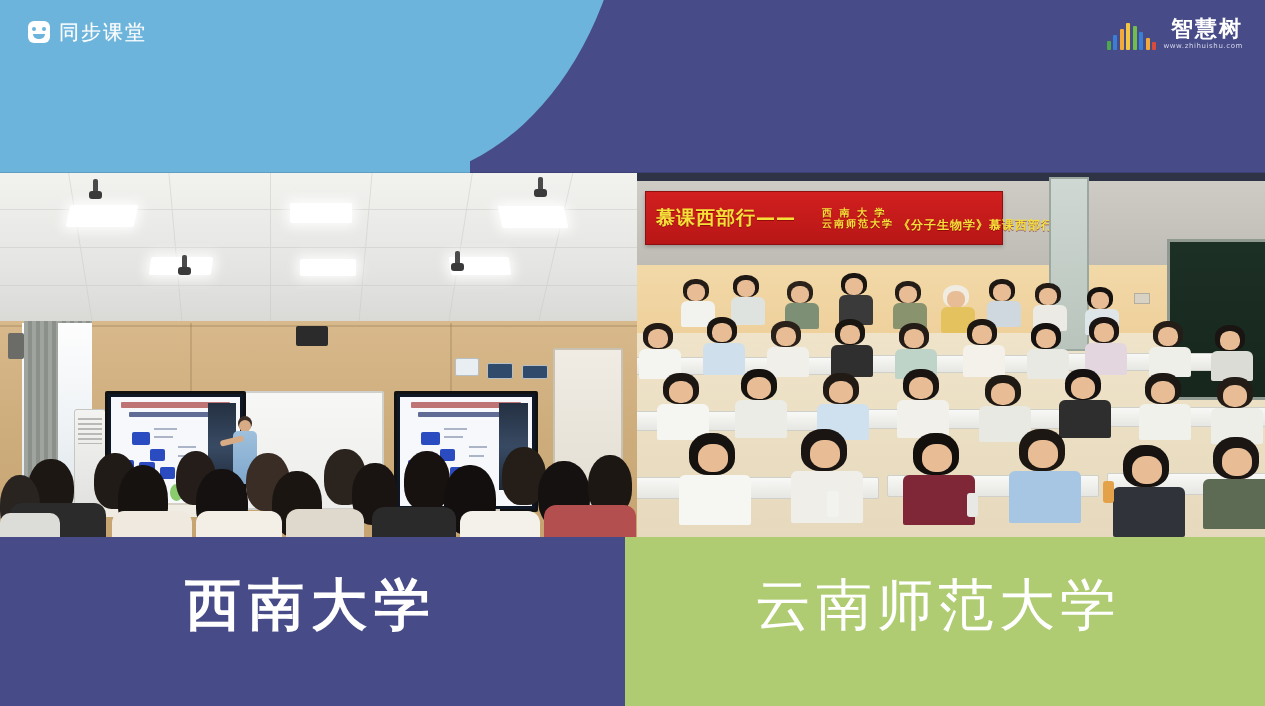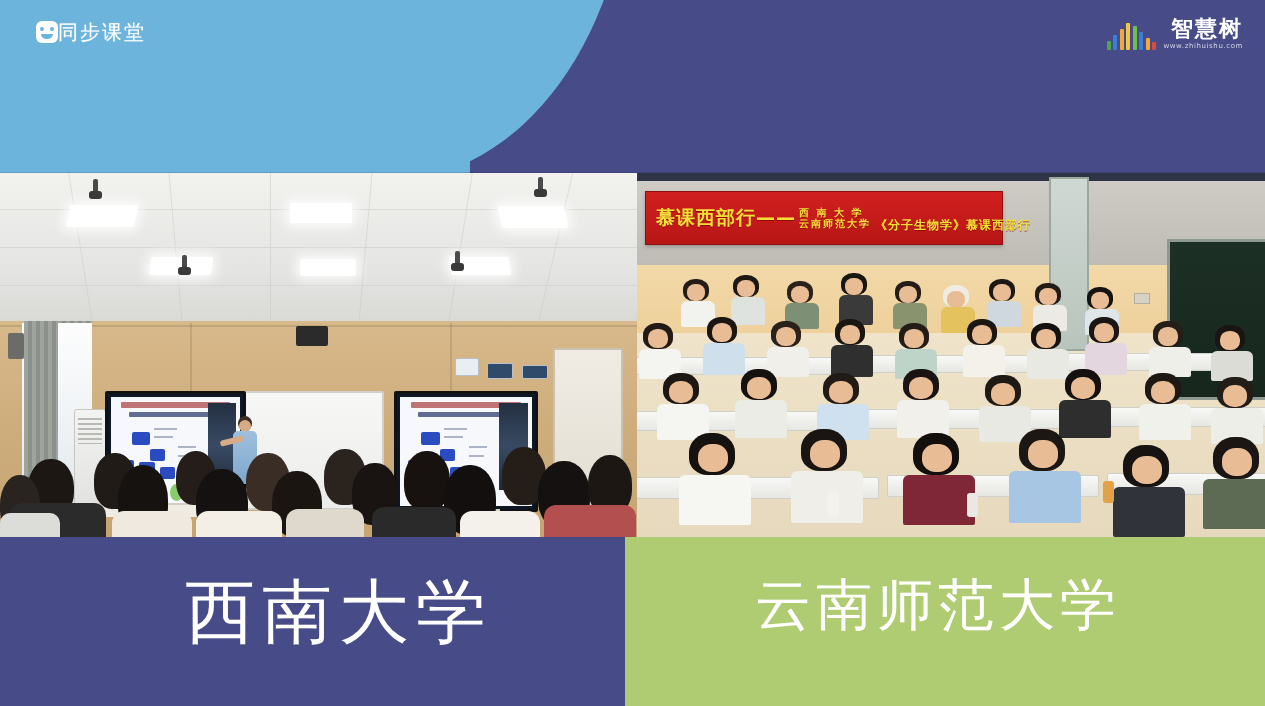--- a/index.html
+++ b/index.html
@@ -39,22 +39,22 @@
     left:625px;bottom:-150px;
     width:420px;height:470px;
     background:#B0CC73;
     border-top-left-radius:330px 420px;
   }
 
   
   .hdr{position:absolute;left:0;top:0;width:1265px;height:175px;}
 
   .logo-left{
-    position:absolute;left:36px;top:21px;
-    display:flex;align-items:center;
+    position:absolute;left:28px;top:21px;
+    display:flex;align-items:center;gap:9px;
   }
   .logo-left .mark{
     width:22px;height:22px;border-radius:6px;
     background:#ffffff;
     position:relative;
     flex:0 0 auto;
   }
   .logo-left .mark:before{
     content:"";position:absolute;
     left:4px;top:6px;width:4px;height:4px;border-radius:50%;
@@ -235,20 +235,21 @@
     margin-left:10px;white-space:nowrap;
     text-shadow:0 1px 0 rgba(120,0,0,.6);
   }
   .rp-banner .bcol{
     display:flex;flex-direction:column;justify-content:center;margin-left:3px;
   }
   .rp-banner .b2,.rp-banner .b3{
     color:#f5e03a;font-size:10px;font-weight:700;letter-spacing:2px;
     line-height:1.15;white-space:nowrap;
     text-shadow:0 1px 0 rgba(120,0,0,.6);
+    margin-left:23px;
   }
   .rp-banner .bmain{
     color:#f5e03a;font-size:12px;font-weight:700;letter-spacing:1px;
     margin-left:4px;white-space:nowrap;align-self:flex-end;margin-bottom:10px;
     text-shadow:0 1px 0 rgba(120,0,0,.6);
   }
   .rp-door{
     position:absolute;left:412px;top:4px;width:36px;height:170px;
     background:linear-gradient(#cfd8d2,#b9c4bd);
     border:2px solid #9aa8a0;
@@ -276,22 +277,22 @@
   .stu .fc{position:absolute;border-radius:45%;background:#e8bd96;}
   .stu .bd{position:absolute;border-radius:6px 6px 2px 2px;}
 
   
   .caption{
     position:absolute;left:0;top:537px;width:1265px;height:169px;
     pointer-events:none;
   }
   .cap-left{
     position:absolute;left:185px;top:40px;
-    color:#ffffff;font-size:70px;letter-spacing:7px;
-    font-weight:400;line-height:1;white-space:nowrap;
+    color:#ffffff;font-size:56px;letter-spacing:7px;
+    font-weight:700;line-height:1;white-space:nowrap;
   }
   .cap-right{
     position:absolute;left:755px;top:40px;
     color:#ffffff;font-size:56px;letter-spacing:5px;
     font-weight:400;line-height:1;white-space:nowrap;
   }
 </style>
 </head>
 <body>
 

